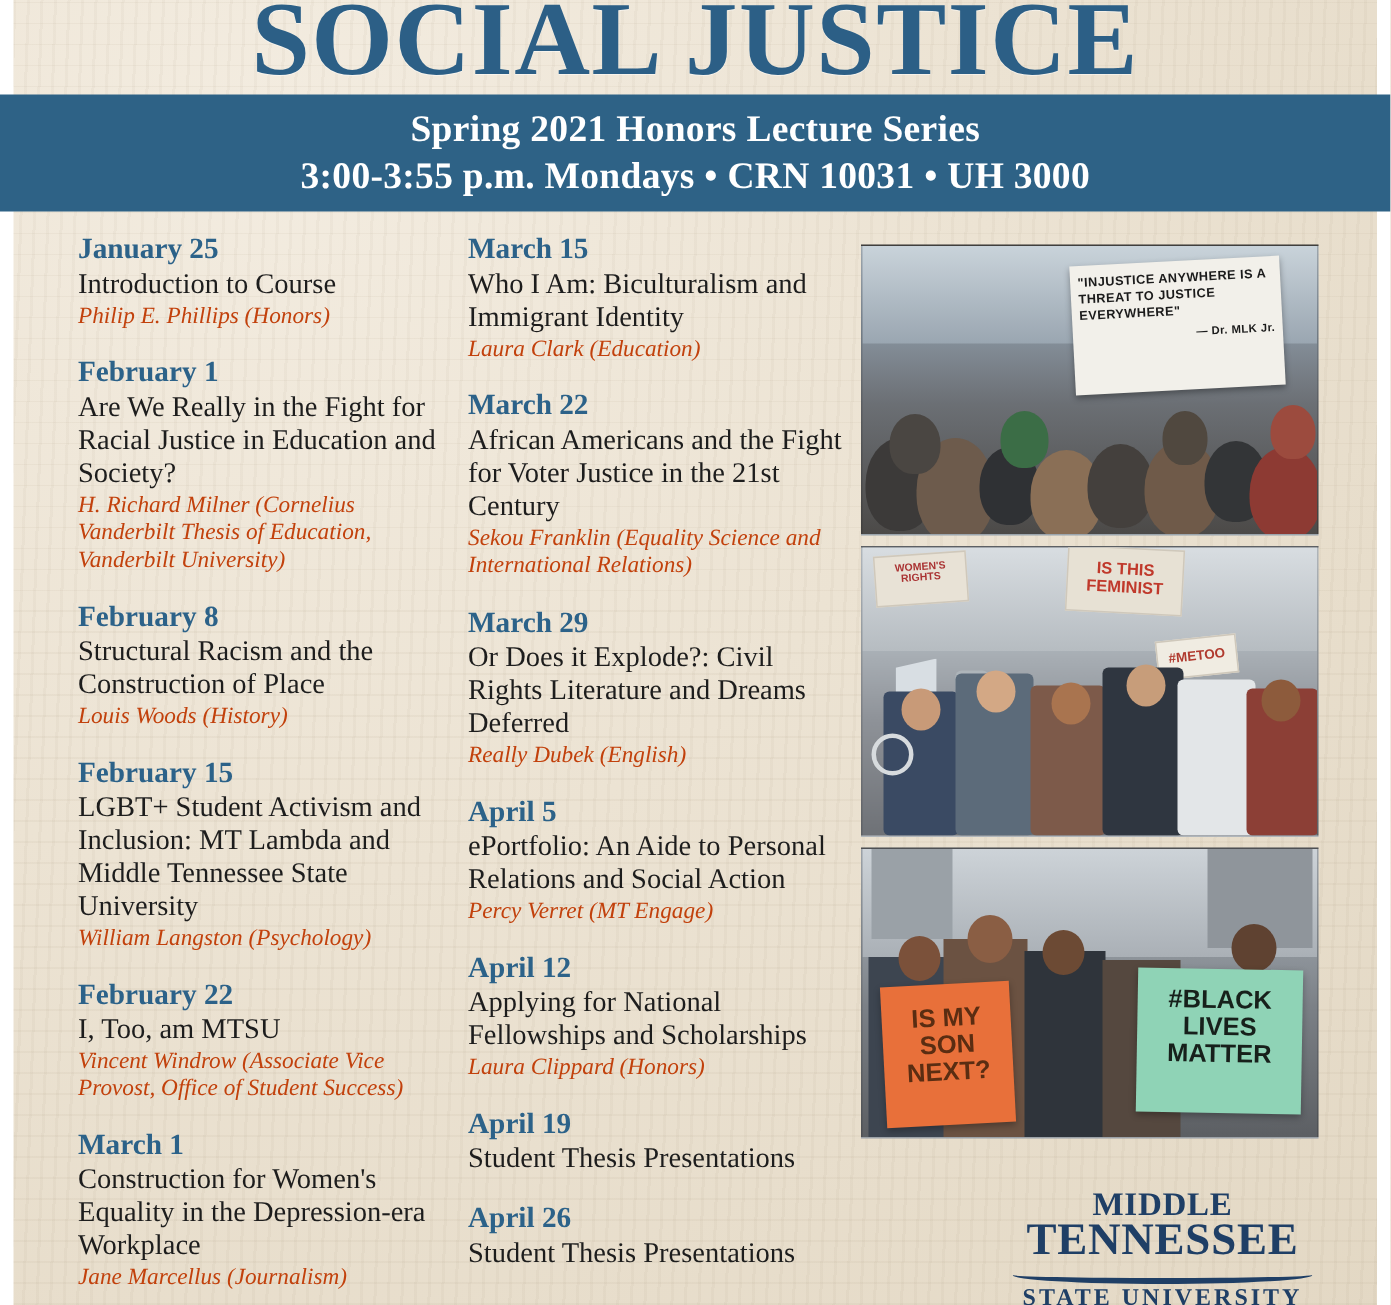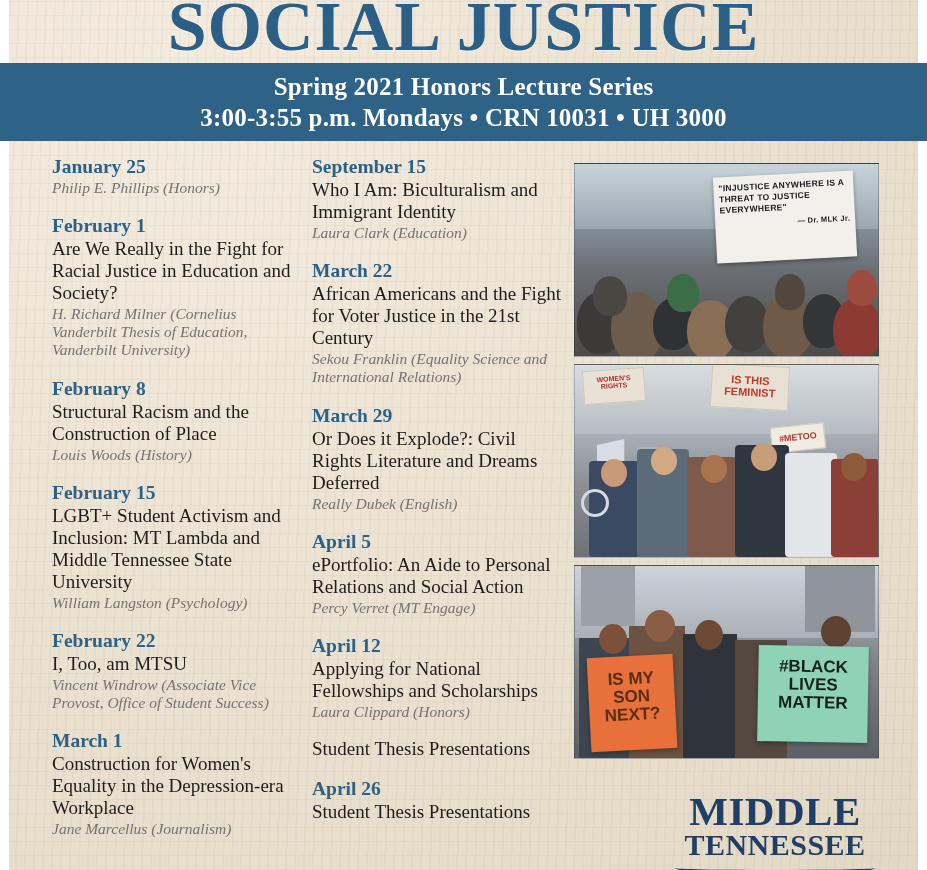--- a/index.html
+++ b/index.html
@@ -107,21 +107,21 @@
     font-size: 19.5px;
     line-height: 1.18;
     margin-bottom: 1px;
   }
   .entry-title {
     color: #1d1d1d;
     font-size: 19px;
     line-height: 1.16;
   }
   .entry-speaker {
-    color: #737373;
+    color: #c2410c;
     font-size: 15.5px;
     font-style: italic;
     line-height: 1.17;
     margin-top: 1px;
   }
 
   
   .photos {
     position: absolute;
     left: 574px;
@@ -177,21 +177,21 @@
   
   .logo {
     position: absolute;
     left: 660px;
     top: 792px;
     width: 230px;
     text-align: center;
     color: #1f3f66;
     font-family: "Liberation Serif", serif;
   }
-  .logo .l1 { font-size: 41px; font-weight: bold; line-height: 0.96; letter-spacing: 0.5px; }
+  .logo .l1 { font-size: 22px; font-weight: bold; line-height: 0.96; letter-spacing: 0.5px; }
   .logo .l2 { font-size: 30px; font-weight: bold; line-height: 0.96; letter-spacing: 0.5px; }
   .logo .swoosh {
     height: 8px;
     margin: 2px auto 1px auto;
     width: 200px;
     border-bottom: 4px solid #1f3f66;
     border-radius: 0 0 60% 60%;
   }
   .logo .l3 { font-size: 16px; font-weight: bold; letter-spacing: 2px; }
 </style>
@@ -208,20 +208,21 @@
 <div class="banner">
   <div class="banner-line1">Spring 2021 Honors Lecture Series</div>
   <div class="banner-line2">3:00-3:55 p.m. Mondays • CRN 10031 • UH 3000</div>
 </div>
 
 <div class="columns">
 
   <div class="col col-1">
     <div class="entry">
       <div class="entry-date">January 25</div>
+      <div class="entry-title">Introduction to Course</div>
       <div class="entry-speaker">Philip E. Phillips (Honors)</div>
     </div>
     <div class="entry">
       <div class="entry-date">February 1</div>
       <div class="entry-title">Are We Really in the Fight for Racial Justice in Education and Society?</div>
       <div class="entry-speaker">H. Richard Milner (Cornelius Vanderbilt Thesis of Education, Vanderbilt University)</div>
     </div>
     <div class="entry">
       <div class="entry-date">February 8</div>
       <div class="entry-title">Structural Racism and the Construction of Place</div>
@@ -240,21 +241,21 @@
     <div class="entry">
       <div class="entry-date">March 1</div>
       <div class="entry-title">Construction for Women's Equality in the Depression-era Workplace</div>
       <div class="entry-speaker">Jane Marcellus (Journalism)</div>
     </div>
 
   </div>
 
   <div class="col col-2">
     <div class="entry">
-      <div class="entry-date">September 15</div>
+      <div class="entry-date">March 15</div>
       <div class="entry-title">Who I Am: Biculturalism and Immigrant Identity</div>
       <div class="entry-speaker">Laura Clark (Education)</div>
     </div>
     <div class="entry">
       <div class="entry-date">March 22</div>
       <div class="entry-title">African Americans and the Fight for Voter Justice in the 21st Century</div>
       <div class="entry-speaker">Sekou Franklin (Equality Science and International Relations)</div>
     </div>
     <div class="entry">
       <div class="entry-date">March 29</div>
@@ -265,20 +266,21 @@
       <div class="entry-date">April 5</div>
       <div class="entry-title">ePortfolio: An Aide to Personal Relations and Social Action</div>
       <div class="entry-speaker">Percy Verret (MT Engage)</div>
     </div>
     <div class="entry">
       <div class="entry-date">April 12</div>
       <div class="entry-title">Applying for National Fellowships and Scholarships</div>
       <div class="entry-speaker">Laura Clippard (Honors)</div>
     </div>
     <div class="entry">
+      <div class="entry-date">April 19</div>
       <div class="entry-title">Student Thesis Presentations</div>
     </div>
     <div class="entry">
       <div class="entry-date">April 26</div>
       <div class="entry-title">Student Thesis Presentations</div>
     </div>
 
   </div>
 
 </div>

